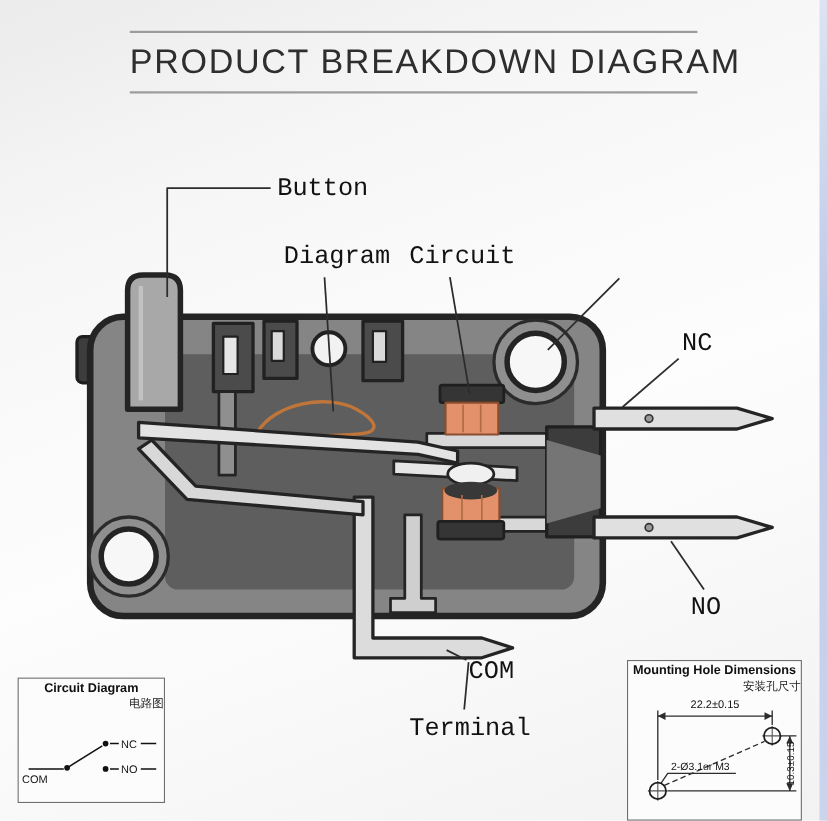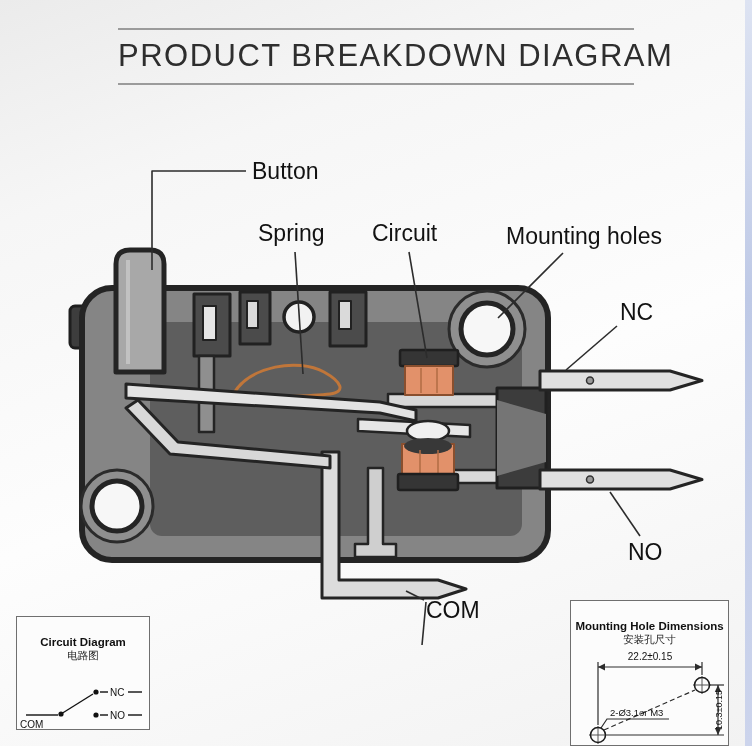--- a/index.html
+++ b/index.html
@@ -19,29 +19,29 @@
   .title-block {
     position:absolute; left:118px; top:28px; width:516px; text-align:center; z-index:3;
   }
   .title-rule { height:0; border-top:2px solid #9b9b9b; }
   h1.title {
     margin:7px 0 9px 0; font-size:31px; font-weight:400;
     letter-spacing:1.5px; color:#2e2e2e; line-height:1.2; white-space:nowrap;
   }
   svg.art { position:absolute; left:0; top:0; z-index:1; }
   .plabel {
-    position:absolute; font-size:23px; color:#121212; z-index:2; white-space:nowrap;
+    position:absolute; font-size:23px; color:#121212; z-index:2; white-space:nowrap;font-family:Liberation Mono, monospace;
   }
   .info-box {
     position:absolute; border:1.5px solid #6f6f6f; background:#fcfcfc; z-index:4;
   }
   .circuit-box { left:16px; top:616px; width:132px; height:112px; }
   .mount-box   { left:570px; top:600px; width:157px; height:144px; }
-  .box-title { font-size:11.5px; font-weight:bold; text-align:center; margin-top:19px; color:#101010; white-space:nowrap; }
-  .box-sub   { font-size:10.5px; text-align:center; color:#1d1d1d; margin-top:1px; }
+  .box-title { font-size:11.5px; font-weight:bold; text-align:center; margin-top:3px; color:#101010; white-space:nowrap; }
+  .box-sub   { font-size:10.5px; text-align:right; color:#1d1d1d; margin-top:1px; }
   .box-svg { display:block; margin:2px auto 0 auto; }
   svg { font-family:"Liberation Sans", sans-serif; }
 </style>
 </head>
 <body>
 
 <div class="page">
 
   <div class="title-block">
     <div class="title-rule"></div>
@@ -133,26 +133,26 @@
         <line x1="563" y1="253" x2="498" y2="318"></line>
         <line x1="617" y1="326" x2="566" y2="370"></line>
         <line x1="640" y1="536" x2="610" y2="492"></line>
         <line x1="424" y1="600" x2="406" y2="591"></line>
         <line x1="422" y1="645" x2="426" y2="602"></line>
       </g>
     </g>
   </svg>
 
   <div class="plabel" style="left:252px; top:158px">Button</div>
-  <div class="plabel" style="left:258px; top:220px">Spring</div>
+  <div class="plabel" style="left:258px; top:220px">Diagram</div>
   <div class="plabel" style="left:372px; top:220px">Circuit</div>
-  <div class="plabel" style="left:506px; top:223px">Mounting holes</div>
   <div class="plabel" style="left:620px; top:299px">NC</div>
   <div class="plabel" style="left:628px; top:539px">NO</div>
   <div class="plabel" style="left:426px; top:597px">COM</div>
+  <div class="plabel" style="left:372px; top:649px">Terminal</div>
 
   <div class="info-box circuit-box">
     <div class="box-title">Circuit Diagram</div>
     <div class="box-sub">电路图</div>
     <svg class="box-svg" width="130" height="68" viewBox="0 0 130 68">
       <g stroke="#111111" stroke-width="1.4" fill="none">
         <line x1="8" y1="50" x2="40" y2="50"></line>
         <line x1="43" y1="49" x2="75" y2="29"></line>
         <line x1="82" y1="27" x2="90" y2="27"></line>
         <line x1="110" y1="27" x2="124" y2="27"></line>

